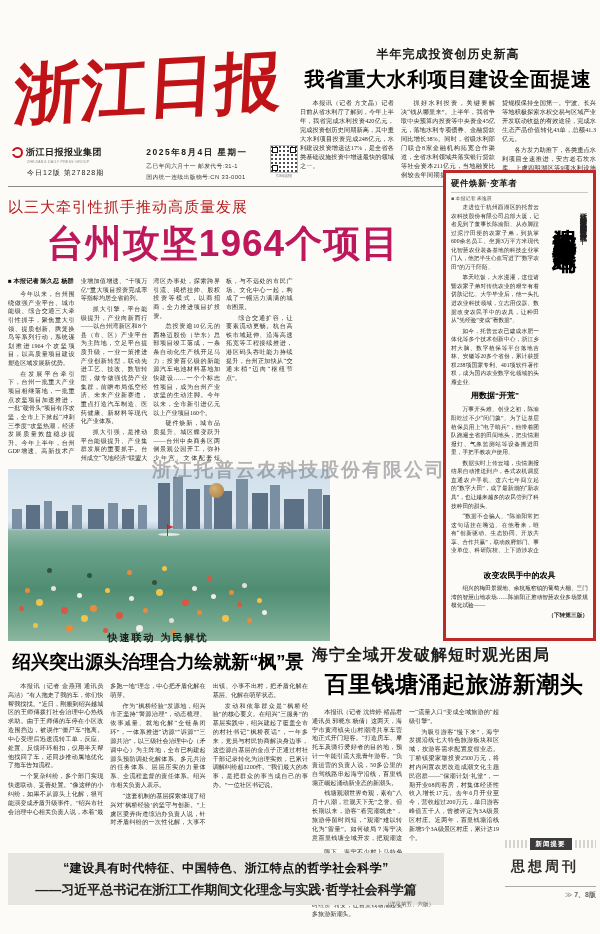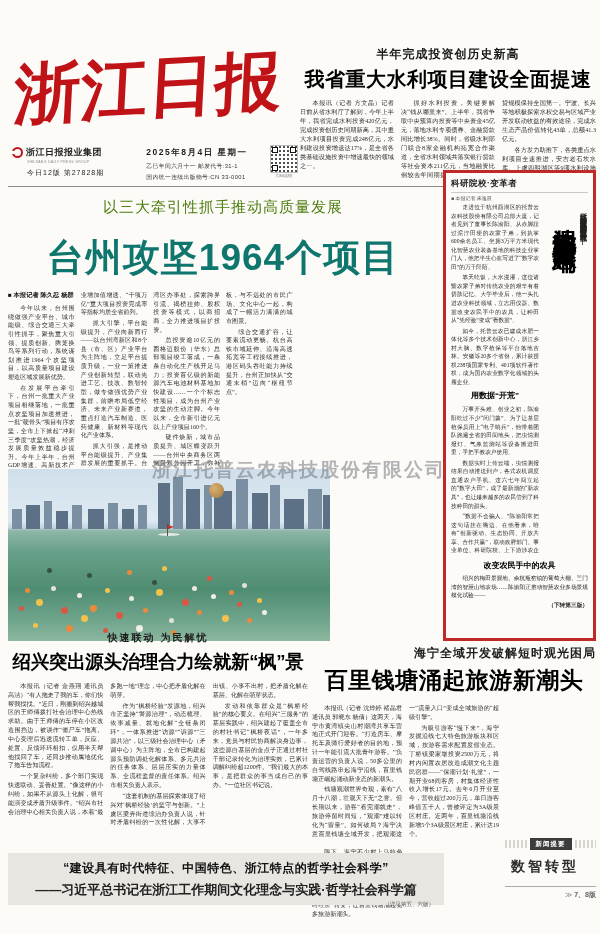--- a/index.html
+++ b/index.html
@@ -45,41 +45,41 @@
   .water { position:absolute; left:300px; top:46px; width:296px; height:138px; }
   .water .kick { text-align:center; font-size:12px; font-weight:bold; letter-spacing:1px; }
   .water .hl { text-align:center; font-size:20px; font-weight:900; letter-spacing:.5px; margin-top:3px; color:#000; }
   .water .body { margin-top:6px; height:86px; column-count:3; font-size:6.2px; line-height:1.45; }
   .water .jump { position:absolute; right:0; bottom:0; font-size:6.2px; }
 
   
   .tz { position:absolute; left:8px; top:191px; width:430px; }
   .tz .tag { font-size:11.5px; font-weight:900; letter-spacing:1px; }
   .tz .tag .chev { color:#c01318; margin-right:4px; font-weight:900; }
-  .tz .kick { text-align:center; font-size:15px; letter-spacing:1px; margin-top:7px; color:#4d7c0f; }
-  .tz .hl { text-align:center; font-size:37px; font-weight:900; letter-spacing:1px; margin-top:16px; color:#0f766e; }
+  .tz .kick { font-size:15px; letter-spacing:1px; margin-top:7px; color:#b91c1c; }
+  .tz .hl { text-align:center; font-size:37px; font-weight:900; letter-spacing:1px; margin-top:2px; color:#be185d; }
   .tz .body { margin-top:8px; height:186px; column-count:6; column-gap:6px; font-size:6.1px; line-height:1.42; }
   .tz .byline { font-size:6.3px; font-weight:bold; margin-bottom:4px; color:#111; font-family:"Liberation Sans",sans-serif; }
 
   
   .feat { position:absolute; left:443px; top:170px; width:153px; height:471px;
           border:3px solid #bf2a28; background:#fcfbf8; padding:5px 5px 4px; }
   .feat .coltag { font-size:8.5px; font-weight:bold; color:#222; letter-spacing:.5px;
                   border-bottom:1px solid #c9c9c9; padding-bottom:2px; }
   .feat .byline { font-size:5px; color:#555; margin:2px 0 2px; }
   .feat .mid { display:flex; height:352px; }
   .feat .ftext { flex:1; font-size:5.7px; line-height:1.5; overflow:hidden;
                  font-family:"Liberation Serif","DejaVu Serif",serif; color:#2c2c2c; }
   .feat .ftext p { text-indent:2em; text-align:justify; margin-bottom:2px; }
   .feat .sub { text-align:center; font-weight:900; font-size:8px; margin:4px 0 3px; text-indent:0 !important;
                font-family:"Liberation Sans",sans-serif; color:#000; }
   .vert { writing-mode:vertical-rl; width:46px; flex:0 0 auto; padding-top:4px; margin-left:3px; }
   .vert .lead { font-size:7px; font-weight:bold; letter-spacing:1px; color:#222; line-height:1.5; }
   .vert .vhl { font-size:24px; font-weight:900; line-height:1.1; letter-spacing:2px; color:#000; margin-top:2px; }
-  .feat .bot { margin-top:5px; }
+  .feat .bot { margin-top:15px; }
   .feat .bot .ftext2 { font-size:5.7px; line-height:1.5; font-family:"Liberation Serif","DejaVu Serif",serif; }
   .feat .bot .ftext2 p { text-indent:2em; text-align:justify; }
   .feat .jumpline { text-align:right; font-size:5.7px; font-weight:bold; margin-top:2px; }
 
   
   .photo { position:absolute; left:8px; top:469px; width:322px; height:172px; overflow:hidden;
            background:linear-gradient(180deg,#cfdfeb 0%,#dfeaf2 30%,#c3d6e2 34%,
                       #8fb6a8 36%,#67a089 48%,#4f8d72 70%,#6fa58c 88%,#8db79f 100%);
   }
   .photo .b { position:absolute; background:#5d7186; bottom:112px; }
@@ -119,21 +119,21 @@
                        font-family:"Liberation Serif","DejaVu Serif",serif; }
 
   
   .sx { position:absolute; left:8px; top:631px; width:300px; }
   .sx .kick { text-align:center; font-size:10px; font-weight:bold; letter-spacing:2px; }
   .sx .hl { text-align:center; font-size:18.5px; font-weight:900; letter-spacing:-.3px; margin-top:4px; color:#000; white-space:nowrap; }
   .sx .body { margin-top:8px; height:152px; column-count:3; font-size:6.1px; line-height:1.45; }
 
   
   .hn { position:absolute; left:312px; top:645px; width:284px; }
-  .hn .kick { text-align:right; font-size:12px; font-weight:bold; letter-spacing:1px; }
+  .hn .kick { text-align:left; font-size:16px; font-weight:bold; letter-spacing:1px; }
   .hn .hl { text-align:center; font-size:23px; font-weight:900; letter-spacing:.5px; margin-top:3px; color:#000; }
   .hn .body { margin-top:8px; height:148px; column-count:3; font-size:6.1px; line-height:1.45; }
   .hn-more { position:absolute; left:312px; top:848px; width:188px; height:82px;
              column-count:2; column-gap:7px; column-fill:auto; overflow:hidden;
              font-size:6.1px; line-height:1.45; font-family:"Liberation Serif","DejaVu Serif",serif; color:#2c2c2c; }
   .hn-more p { text-indent:2em; text-align:justify; }
 
   
   .banner { position:absolute; left:8px; top:853px; width:436px; height:52px; background:#e8e6e1; padding:7px 10px 3px; }
   .banner .l1 { text-align:center; font-size:12px; font-weight:900; color:#111; letter-spacing:.5px; }
@@ -205,21 +205,21 @@
           <p>抓大引擎，平台能级提升，产业向新而行——以台州湾新区和8个县（市、区）产业平台为主阵地，立足平台提质升级，一业一策推进产业创新转型，联动先进工艺、技改、数智转型，做专做强优势产业集群，前瞻布局低空经济、未来产业新赛道，重点打造汽车制造、医药健康、新材料等现代化产业体系。</p>
           <p>抓大引强，是推动平台能级提升、产业集群发展的重要抓手。台州成立“飞地经济”联盟大湾区办事处，探索跨界引流、揭榜挂帅、股权投资等模式，以商招商，全力推进项目扩投资。</p>
           <p>总投资逾10亿元的西格迈股份（华东）总部项目竣工落成，一条条自动化生产线开足马力；投资百亿级的新能源汽车电池材料基地加快建设……一个个标志性项目，成为台州产业攻坚的生动注脚。今年以来，全市新引进亿元以上产业项目160个。</p>
           <p>硬件焕新，城市品质提升、城区蝶变跃升——台州中央商务区两侧景观公园开工，弥补少年宫、文体配套短板，与不远处的市民广场、文化中心一起，构成了一幅活力满满的城市图景。</p>
           <p>综合交通扩容，让要素流动更畅。杭台高铁市域延伸、沿海高速拓宽等工程接续推进，港区码头吞吐能力持续提升，台州正加快从“交通末梢”迈向“枢纽节点”。</p>
         </div>
     </div>
   </div>
 
   <div class="feat">
-    <div class="coltag">科研院校·变革者</div>
+    <div class="coltag">硬件焕新·变革者</div>
     <div class="byline">■ 本报记者 来逸晨</div>
     <div class="mid">
       <div class="ftext">
         <div>
             <p>走进位于杭州西湖区的托普云农科技股份有限公司总部大厦，记者见到了董事长陈渝阳。从赤脚蹚过泥泞田埂的农家子弟，到执掌600余名员工、坐拥3万平方米现代化智慧农业装备基地的科技企业掌门人，他把半生心血写进了“数字农田”的万千阡陌。</p>
             <p>靠天吃饭，大水漫灌，这位诸暨农家子弟对传统农业的艰辛有着切肤记忆。大学毕业后，他一头扎进农业科技领域，立志用仪器、数据改变农民手中的农具，让种田从“凭经验”变成“看数据”。</p>
             <p>如今，托普云农已建成水肥一体化等多个技术创新中心，浙江乡村大脑、数字植保等平台落地吉林、安徽等20多个省份，累计获授权238项国家专利、401项软件著作权，成为国内农业数字化领域的头雁企业。</p>
           </div>
         <div class="sub">用数据“开荒”</div>
         <div>
@@ -302,19 +302,19 @@
     <div class="l2">——习近平总书记在浙江工作期间文化理念与实践·哲学社会科学篇</div>
     <div class="note">（详见第五、六版）</div>
   </div>
 
   <div class="digest">
     <div class="band">
       <span class="stripe"></span>
       <span class="lbl">新闻提要</span>
       <span class="stripe"></span>
     </div>
-    <div class="ttl">数智转型</div>
+    <div class="ttl">思想周刊</div>
     <div class="pline">
       <span class="arr">≫</span><span>7、8版</span>
     </div>
   </div>
 
 </div>
 
 </body></html>

